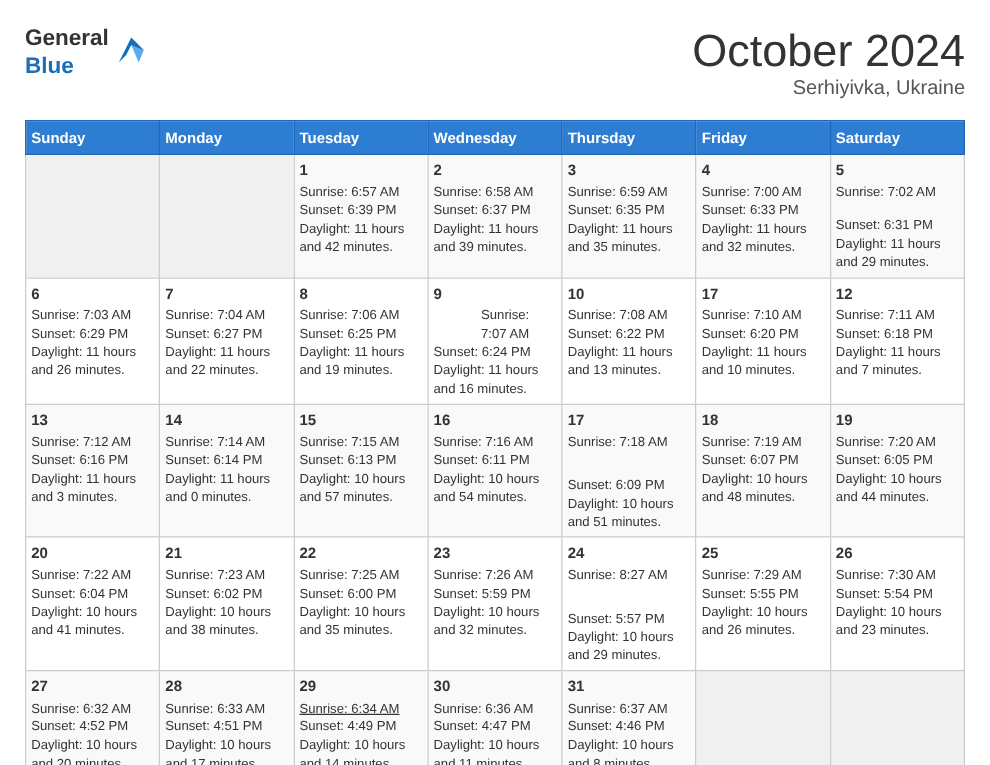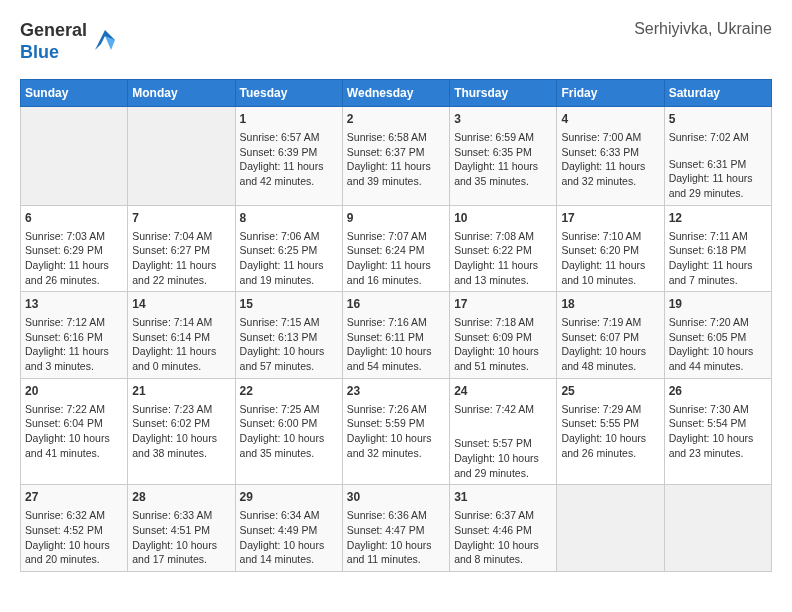--- a/index.html
+++ b/index.html
@@ -97,20 +97,21 @@
         <span class="general">General</span>
         <span class="blue">Blue</span>
       </div>
     </div>
     <svg class="logo-icon" viewBox="0 0 28 28" xmlns="http://www.w3.org/2000/svg">
       <polygon points="4,24 14,4 24,14 18,14 14,10 10,18" fill="#1a6fba"></polygon>
       <polygon points="14,10 24,14 20,24" fill="#5aacf0"></polygon>
     </svg>
   </div>
   <div class="title-area">
+    <div class="month-title">October 2024</div>
     <div class="subtitle">Serhiyivka, Ukraine</div>
   </div>
 </div>
 
 <table>
   <thead>
     <tr>
     <th>Sunday</th>
         <th>Monday</th>
         <th>Tuesday</th>
@@ -169,21 +170,21 @@
           <span style="display: block;">Daylight: 11 hours and 22 minutes.</span>
         </td>
         <td>
           <span class="day-num">8</span>
           <span style="display: block;">Sunrise: 7:06 AM</span>
           <span style="display: block;">Sunset: 6:25 PM</span>
           <span style="display: block;">Daylight: 11 hours and 19 minutes.</span>
         </td>
         <td>
           <span class="day-num">9</span>
-          <span style="display: block;">Sunrise: 7:07 AM</span>
+          <span style="display: block; margin-left: 38px;">Sunrise: 7:07 AM</span>
           <span style="display: block;">Sunset: 6:24 PM</span>
           <span style="display: block;">Daylight: 11 hours and 16 minutes.</span>
         </td>
         <td>
           <span class="day-num">10</span>
           <span style="display: block;">Sunrise: 7:08 AM</span>
           <span style="display: block;">Sunset: 6:22 PM</span>
           <span style="display: block;">Daylight: 11 hours and 13 minutes.</span>
         </td>
         <td>
@@ -220,21 +221,21 @@
         </td>
         <td>
           <span class="day-num">16</span>
           <span style="display: block;">Sunrise: 7:16 AM</span>
           <span style="display: block;">Sunset: 6:11 PM</span>
           <span style="display: block;">Daylight: 10 hours and 54 minutes.</span>
         </td>
         <td>
           <span class="day-num">17</span>
           <span style="display: block;">Sunrise: 7:18 AM</span>
-          <span style="display: block;">Sunset: 6:09 PM</span>
+          <span style="display: block; margin-top: 20px;">Sunset: 6:09 PM</span>
           <span style="display: block;">Daylight: 10 hours and 51 minutes.</span>
         </td>
         <td>
           <span class="day-num">18</span>
           <span style="display: block;">Sunrise: 7:19 AM</span>
           <span style="display: block;">Sunset: 6:07 PM</span>
           <span style="display: block;">Daylight: 10 hours and 48 minutes.</span>
         </td>
         <td>
           <span class="day-num">19</span>
@@ -263,21 +264,21 @@
           <span style="display: block;">Daylight: 10 hours and 35 minutes.</span>
         </td>
         <td>
           <span class="day-num">23</span>
           <span style="display: block;">Sunrise: 7:26 AM</span>
           <span style="display: block;">Sunset: 5:59 PM</span>
           <span style="display: block;">Daylight: 10 hours and 32 minutes.</span>
         </td>
         <td>
           <span class="day-num">24</span>
-          <span style="display: block;">Sunrise: 7:42 AM</span>
+          <span style="display: block;">Sunrise: 8:27 AM</span>
           <span style="display: block; margin-top: 20px;">Sunset: 5:57 PM</span>
           <span style="display: block;">Daylight: 10 hours and 29 minutes.</span>
         </td>
         <td>
           <span class="day-num">25</span>
           <span style="display: block;">Sunrise: 7:29 AM</span>
           <span style="display: block;">Sunset: 5:55 PM</span>
           <span style="display: block;">Daylight: 10 hours and 26 minutes.</span>
         </td>
         <td>
@@ -295,21 +296,21 @@
           <span style="display: block;">Daylight: 10 hours and 20 minutes.</span>
         </td>
         <td>
           <span class="day-num">28</span>
           <span style="display: block;">Sunrise: 6:33 AM</span>
           <span style="display: block;">Sunset: 4:51 PM</span>
           <span style="display: block;">Daylight: 10 hours and 17 minutes.</span>
         </td>
         <td>
           <span class="day-num">29</span>
-          <span style="display: block;">Sunrise: 6:34 AM</span>
+          <span style="display: block; text-decoration: underline;">Sunrise: 6:34 AM</span>
           <span style="display: block;">Sunset: 4:49 PM</span>
           <span style="display: block;">Daylight: 10 hours and 14 minutes.</span>
         </td>
         <td>
           <span class="day-num">30</span>
           <span style="display: block;">Sunrise: 6:36 AM</span>
           <span style="display: block;">Sunset: 4:47 PM</span>
           <span style="display: block;">Daylight: 10 hours and 11 minutes.</span>
         </td>
         <td>

